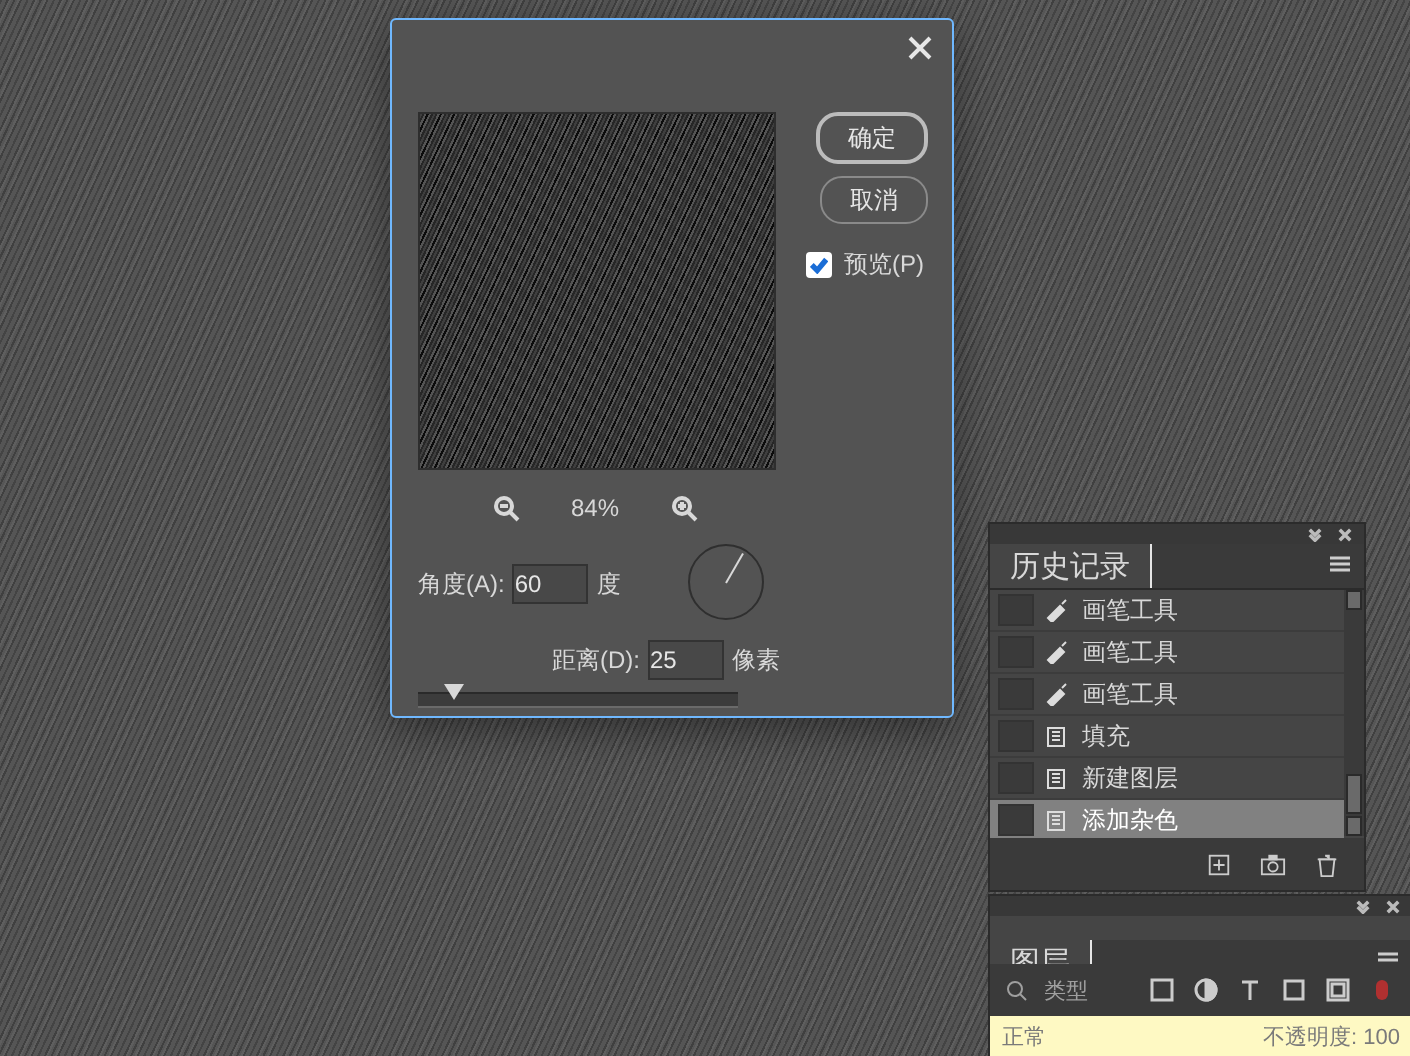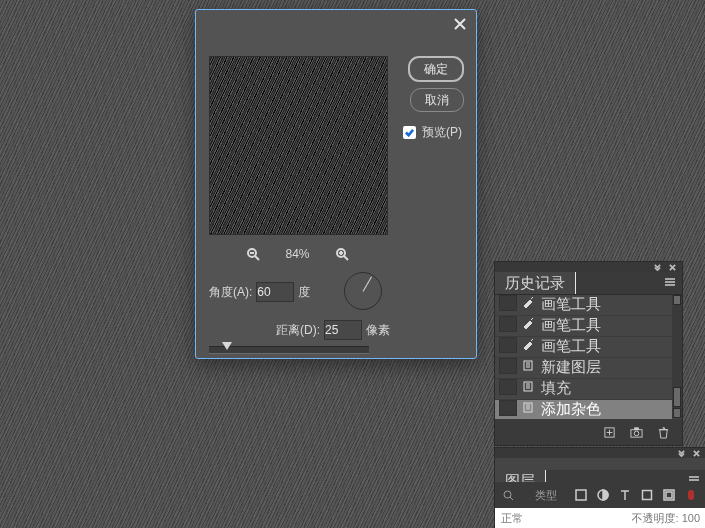--- a/index.html
+++ b/index.html
@@ -42,41 +42,41 @@
   .slider-track{position:absolute;left:13px;top:336px;width:160px;height:6px;background:#3c3c3c;border-top:1px solid #2a2a2a;border-bottom:1px solid #6a6a6a}
   .slider-thumb{position:absolute;left:26px;top:332px;width:0;height:0;border-left:5px solid transparent;border-right:5px solid transparent;border-top:8px solid #d8d8d8}
   
   .panel{position:absolute;background:#454545;border:1px solid #2b2b2b}
   .hist{left:494px;top:261px;width:187px;height:183px}
   .panelstrip{height:10px;background:#383838;display:flex;justify-content:flex-end;align-items:center;gap:8px;padding-right:6px}
   .panelstrip svg{width:7px;height:7px;stroke:#bbb;stroke-width:2;fill:#bbb}
   .paneltab{height:22px;background:#3a3a3a;border-bottom:1px solid #2b2b2b;display:flex;align-items:center}
   .paneltab .tab{height:22px;padding:0 10px;display:flex;align-items:center;background:#454545;font-size:15px;color:#d8d8d8;border-right:1px solid #e5e5e5}
   .paneltab .menu{margin-left:auto;margin-right:6px}
-  .hrow{height:20px;display:flex;align-items:flex-start;padding-left:4px;font-size:15px;color:#d8d8d8;border-bottom:1px solid #3c3c3c}
+  .hrow{height:20px;display:flex;align-items:center;padding-left:4px;font-size:12px;color:#d8d8d8;border-bottom:1px solid #3c3c3c}
   .hrow.sel{background:#818181;color:#fff}
   .hrow .thumb{width:16px;height:14px;border:1px solid #333;background:#3a3a3a;margin-right:4px}
   .hrow .hicon{width:14px;height:14px;margin-right:6px;display:flex;align-items:center;justify-content:center}
   .hrow .hicon svg{width:12px;height:12px;fill:#ddd;stroke:#ddd}
   .scroll{position:absolute;right:0;top:33px;width:10px;height:123px;background:#3a3a3a}
   .scroll .schunk{position:absolute;left:1px;width:8px;background:#6a6a6a;border:1px solid #2a2a2a;box-sizing:border-box}
   .scroll .sup{top:0;height:10px}
   .scroll .sdn{bottom:0;height:10px}
   .scroll .sbar{top:92px;height:20px}
   .hist-foot{position:absolute;left:0;right:0;bottom:0;height:26px;background:#3a3a3a;display:flex;align-items:center;justify-content:flex-end;gap:14px;padding-right:12px}
   .hist-foot svg{width:13px;height:13px;fill:#ccc;stroke:#ccc}
   .layers{left:494px;top:447px;width:211px;height:81px}
   .layers .panelstrip{position:absolute;top:0;left:0;right:0}
   .layers .paneltab{position:absolute;top:22px;left:0;right:0}
   .lay-row{position:absolute;top:34px;left:0;right:0;height:26px;background:#3a3a3a;display:flex;align-items:center;gap:8px;padding:0 8px}
-  .search{display:flex;align-items:center;gap:21px;color:#9f9f9f;font-size:11px}
+  .search{display:flex;align-items:center;gap:8px;color:#9f9f9f;font-size:11px}
   .lay-icons{margin-left:auto;display:flex;gap:8px}
   .lay-icons .li{width:14px;height:14px;display:flex;align-items:center;justify-content:center}
   .lay-icons svg{width:12px;height:12px;fill:none;stroke:#ccc;stroke-width:1.5}
-  .lay-row2{position:absolute;top:60px;left:0;right:0;height:21px;background:#ffffff;display:flex;align-items:center;padding:0 6px;font-size:11px;color:#7a7a7a;justify-content:space-between}
+  .lay-row2{position:absolute;top:60px;left:0;right:0;height:21px;background:#fef9c3;display:flex;align-items:center;padding:0 6px;font-size:11px;color:#7a7a7a;justify-content:space-between}
 </style>
 </head>
 <body>
 
 <div class="canvas-bg"></div>
 
 <div class="dlg">
   <div class="dlg-close">
     <svg viewBox="0 0 12 12">
         <path d="M1 1 L11 11 M11 1 L1 11"></path>
@@ -175,31 +175,31 @@
         <span>画笔工具</span>
       </div>
       <div class="hrow">
         <div class="thumb"></div>
         <div class="hicon">
           <svg viewBox="0 0 12 12">
             <rect x="2" y="2" width="8" height="9" fill="none" stroke="#ddd"></rect>
             <path d="M4 4 H8 M4 6 H8 M4 8 H8" stroke="#ddd"></path>
           </svg>
         </div>
-        <span>新建图层</span>
+        <span>填充</span>
       </div>
       <div class="hrow">
         <div class="thumb"></div>
         <div class="hicon">
           <svg viewBox="0 0 12 12">
             <rect x="2" y="2" width="8" height="9" fill="none" stroke="#ddd"></rect>
             <path d="M4 4 H8 M4 6 H8 M4 8 H8" stroke="#ddd"></path>
           </svg>
         </div>
-        <span>填充</span>
+        <span>新建图层</span>
       </div>
       <div class="hrow sel">
         <div class="thumb"></div>
         <div class="hicon">
           <svg viewBox="0 0 12 12">
             <rect x="2" y="2" width="8" height="9" fill="none" stroke="#ddd"></rect>
             <path d="M4 4 H8 M4 6 H8 M4 8 H8" stroke="#ddd"></path>
           </svg>
         </div>
         <span>添加杂色</span>

